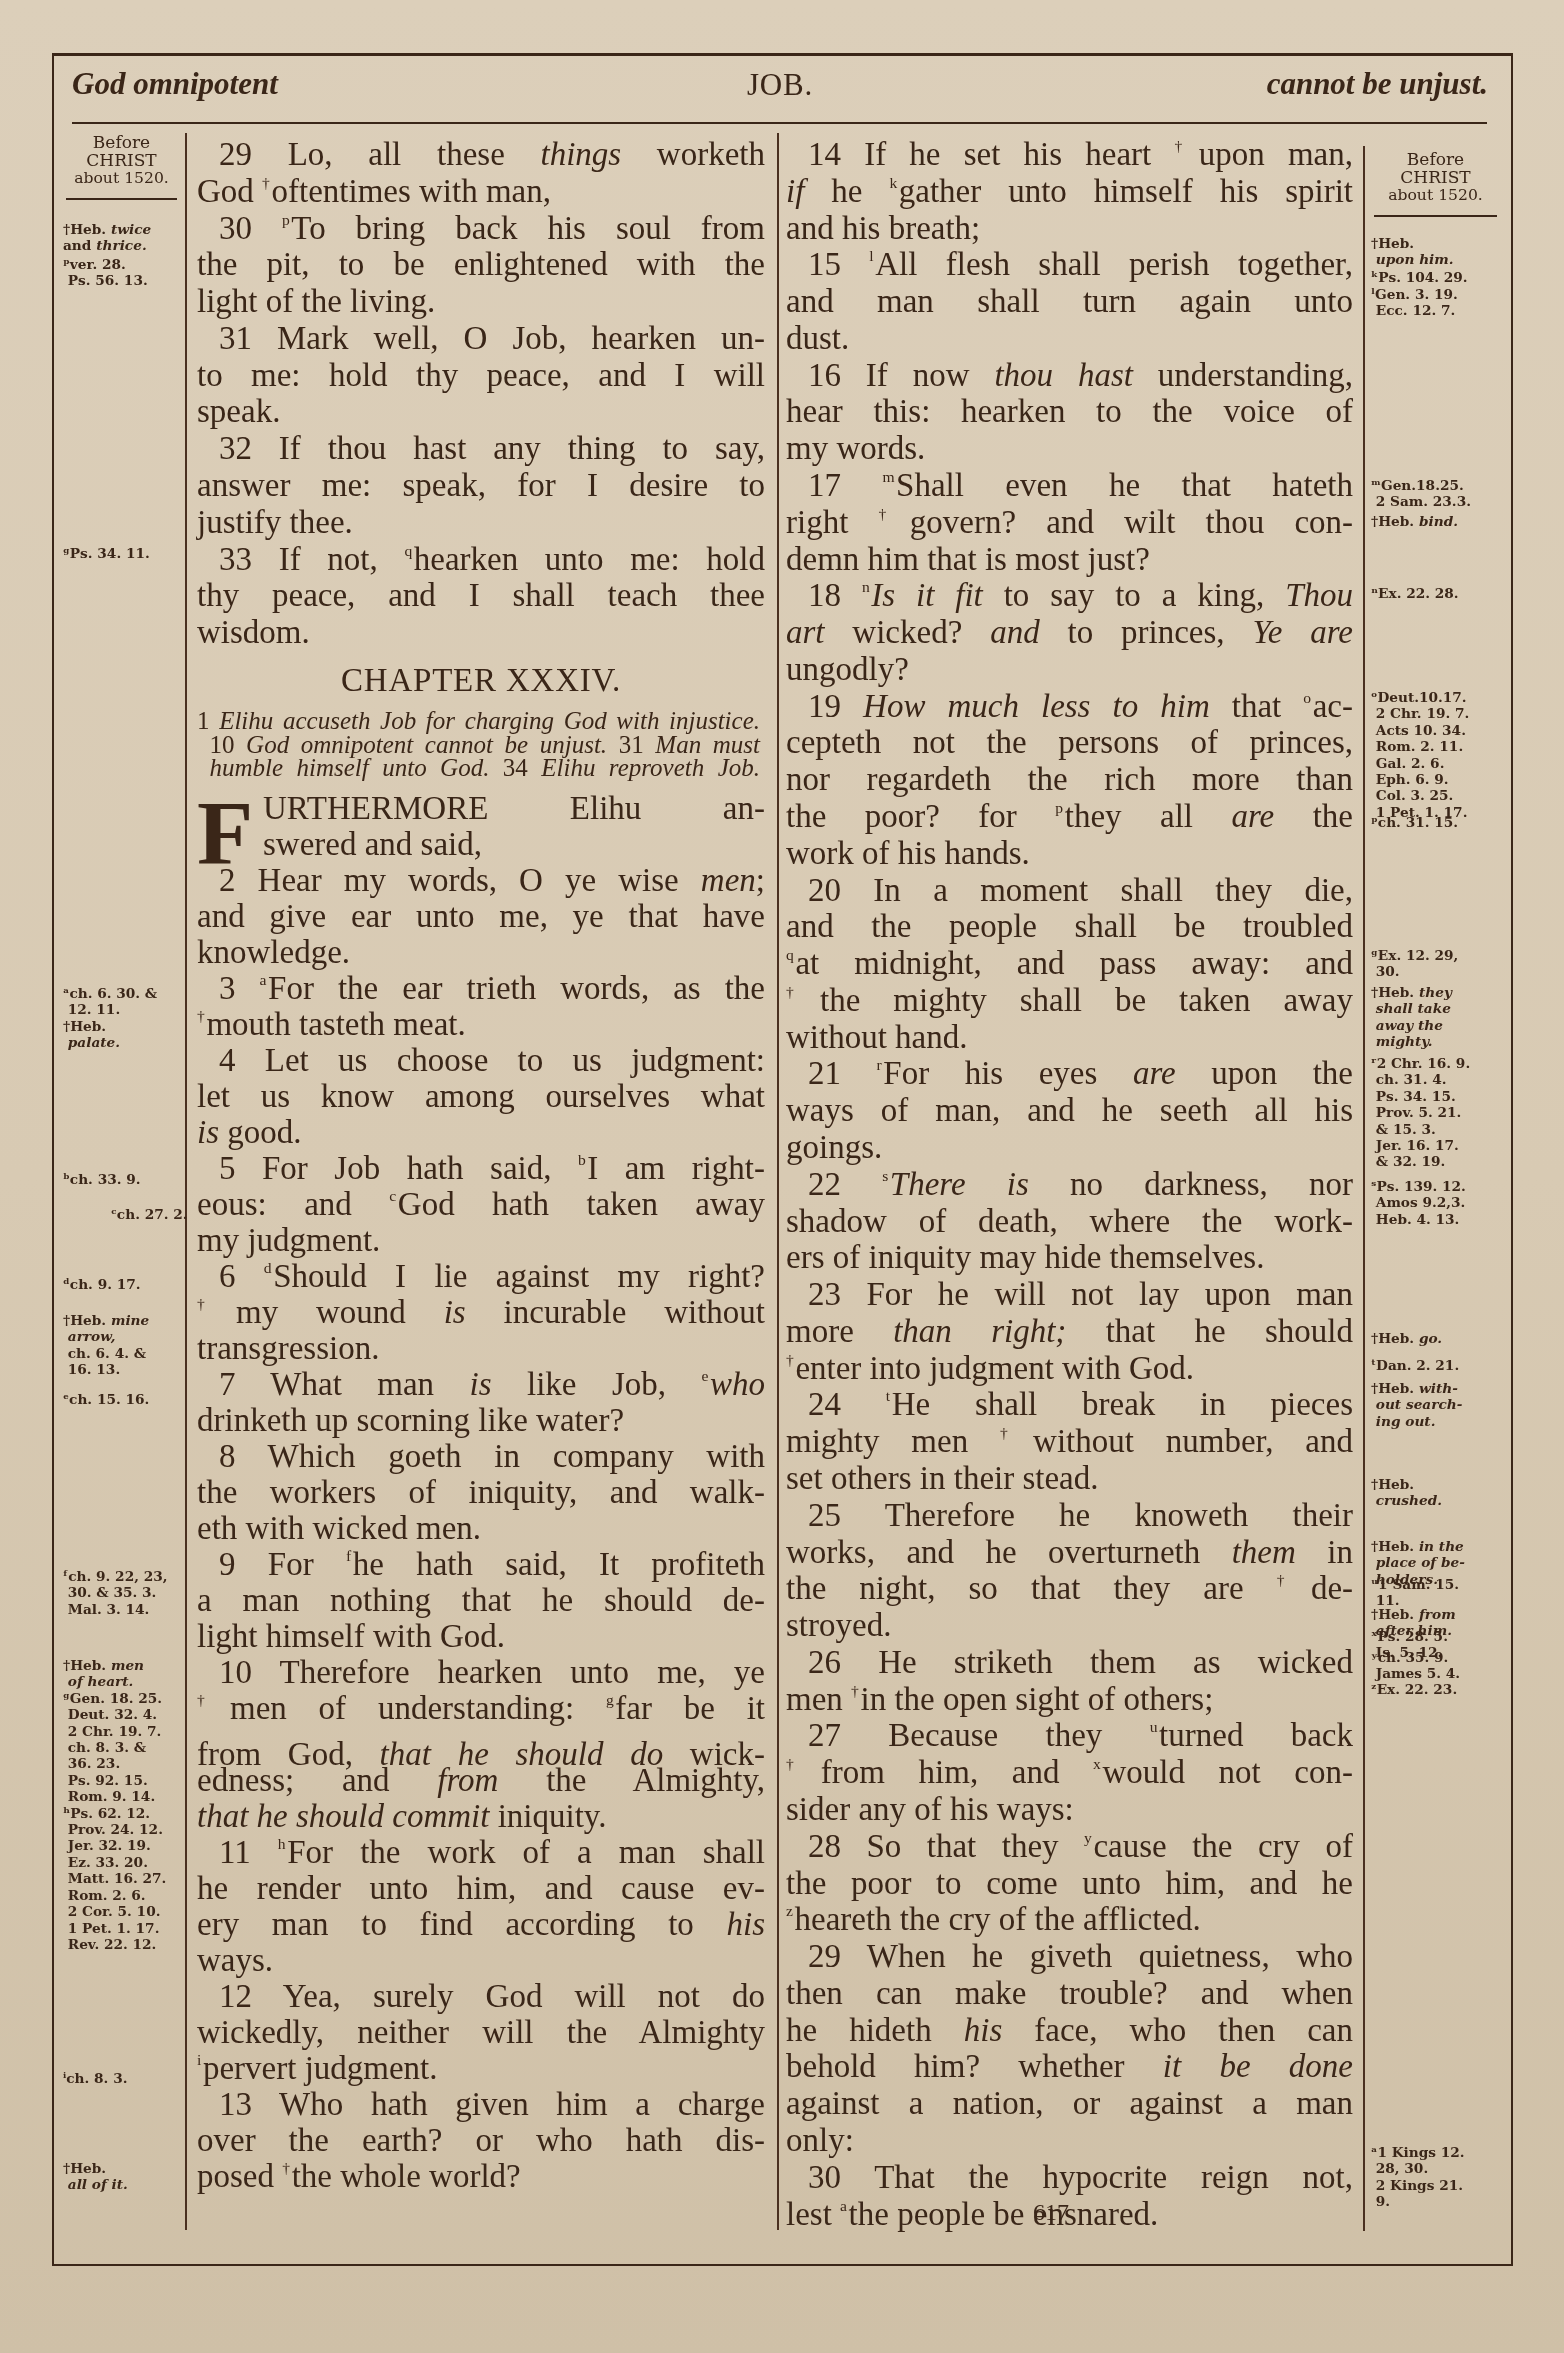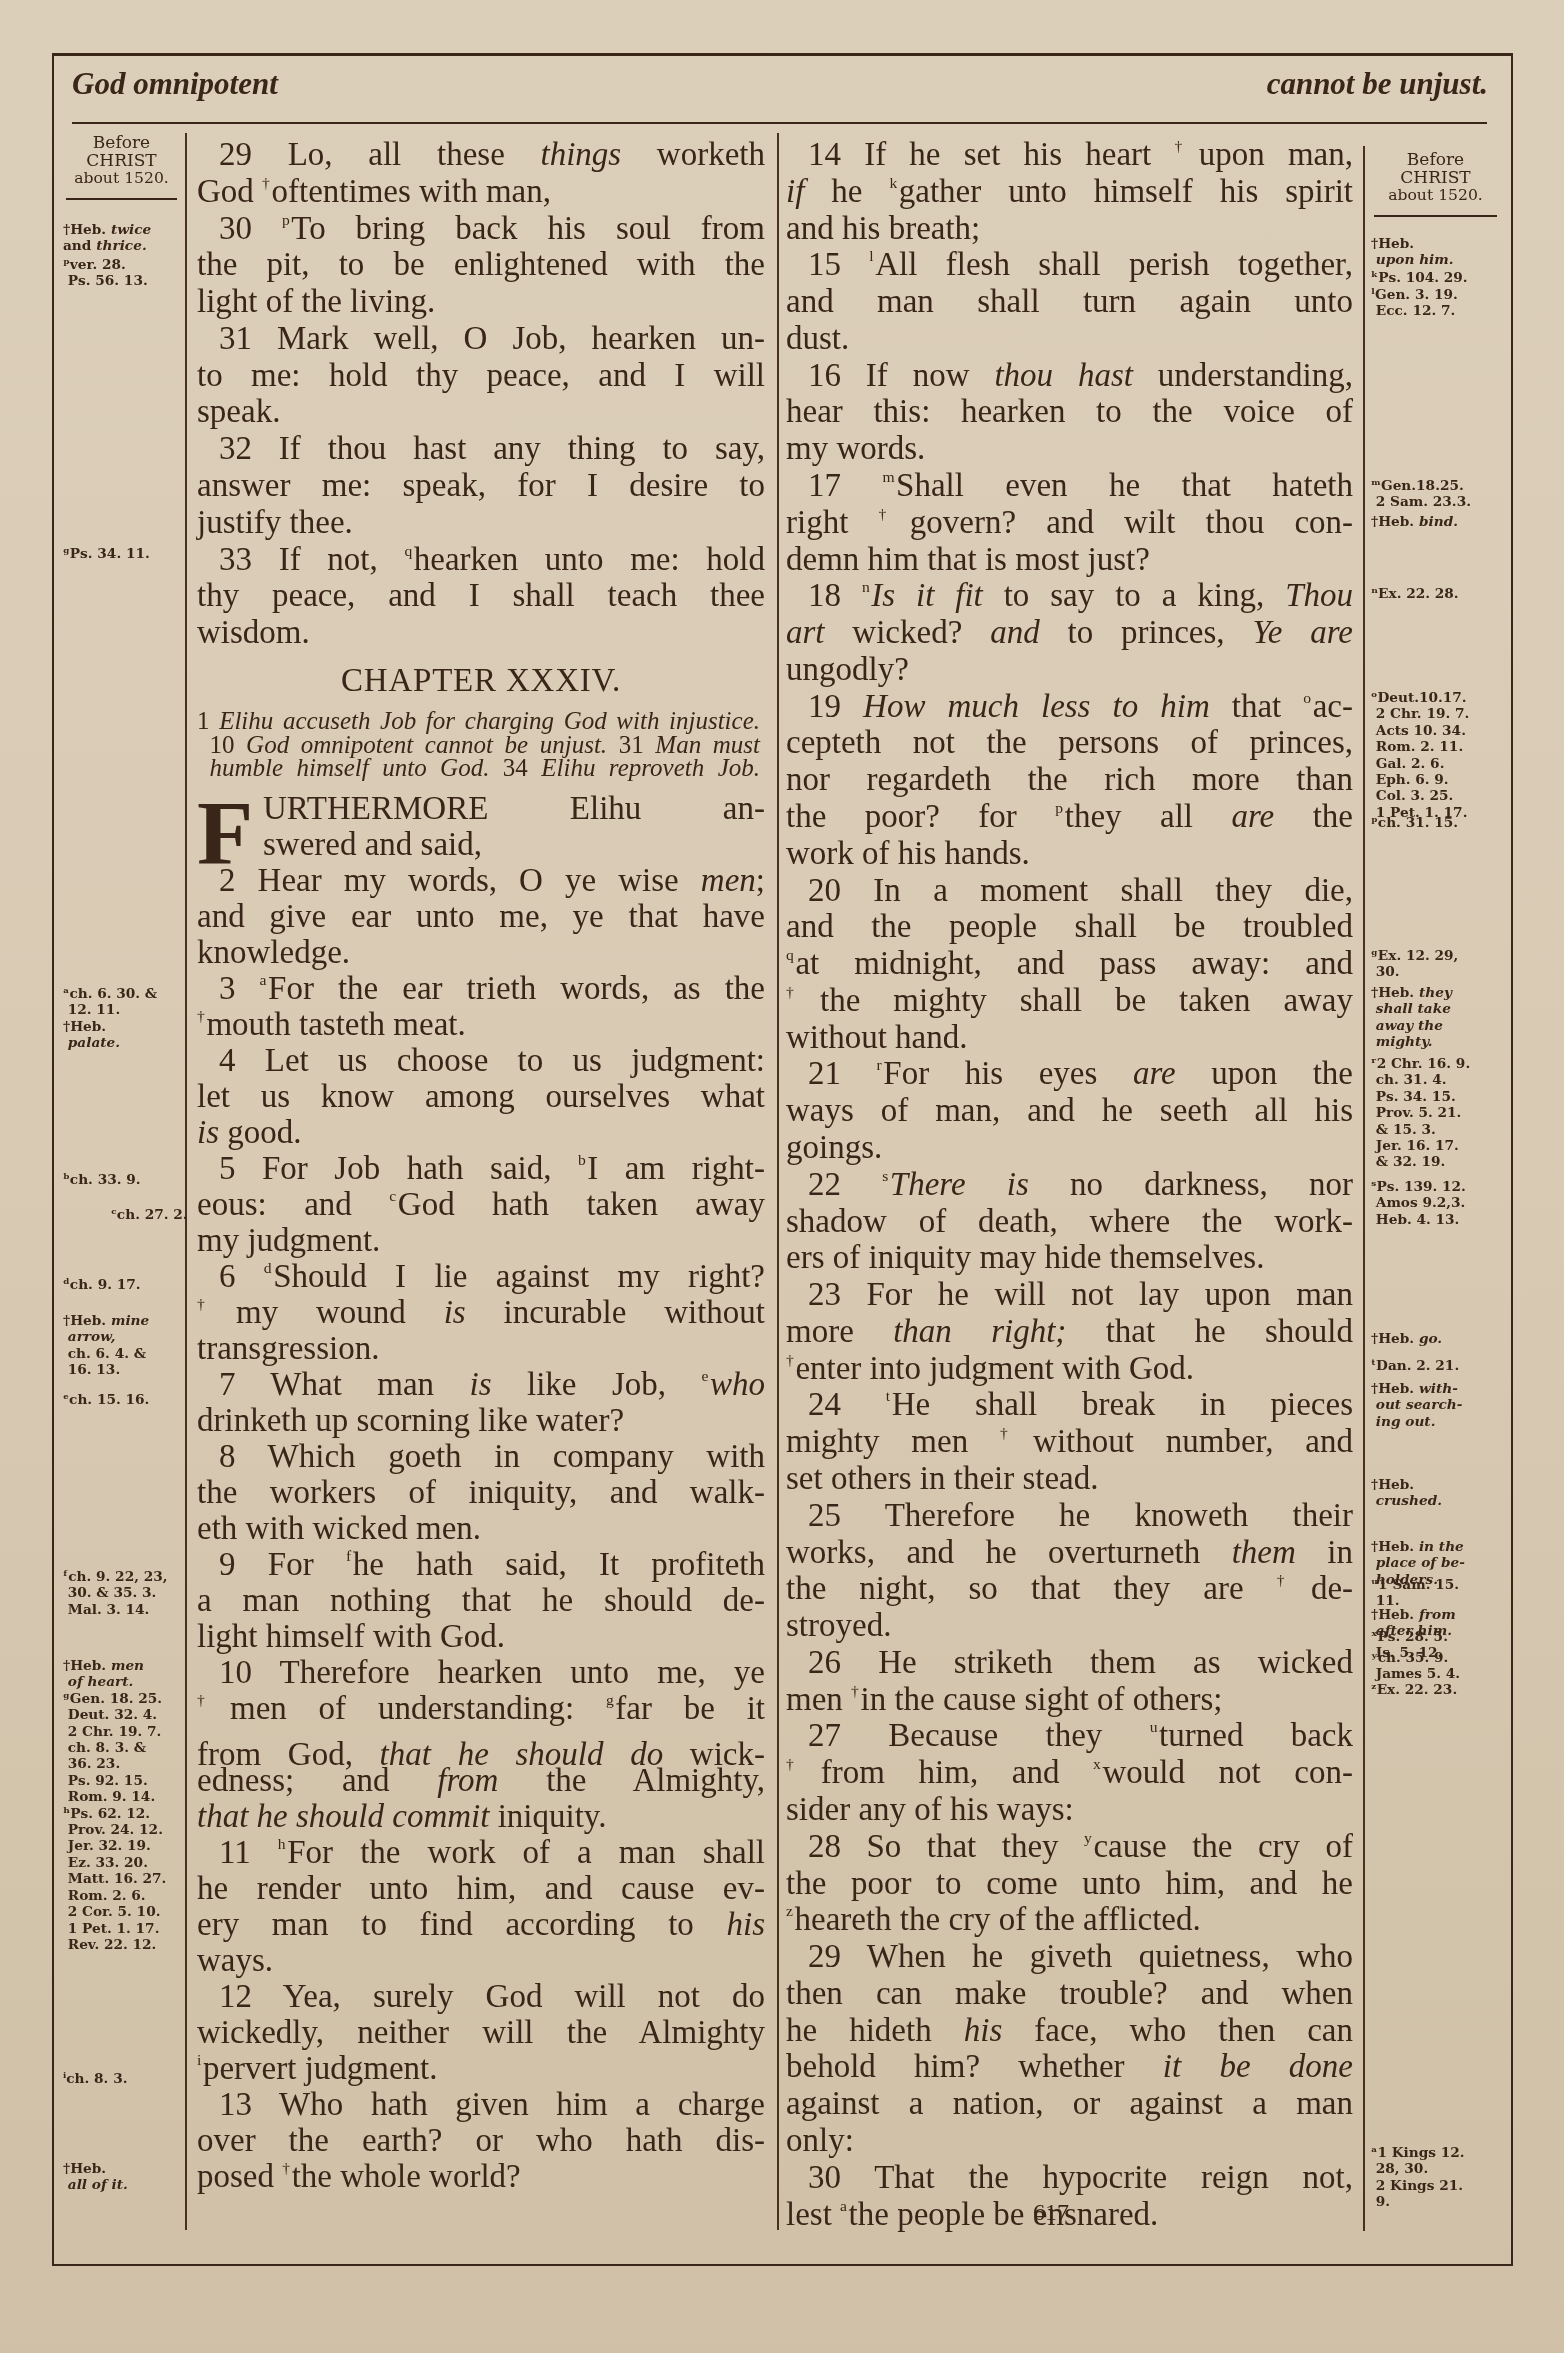--- a/index.html
+++ b/index.html
@@ -34,20 +34,21 @@
   .pagenum{position:absolute;font-family:"Liberation Serif",serif;font-size:24px;}
 </style>
 </head>
 <body>
 
 <div class="paper"></div>
 <div class="frame"></div>
 
 <div class="hdr">
   <span class="l">God omnipotent</span>
+  <span class="c">JOB.</span>
   <span class="r">cannot be unjust.</span>
 </div>
 <div class="hrule"></div>
 
 <div class="vrule" style="left:185px;top:133px;height:2097px;"></div>
 <div class="vrule" style="left:777px;top:133px;height:2097px;"></div>
 <div class="vrule" style="left:1363px;top:146px;height:2085px;"></div>
 
 <div class="margin" id="lm" style="left:63px;top:133px;width:117px;">
   <div class="bc">
@@ -207,21 +208,21 @@
     <div class="ln" style="top: 1177px; width: 100%;"><span>more </span><i>than right;</i><span> that he should</span></div>
     <div class="ln last" style="top: 1214px; width: 100%;"><sup>†</sup><span>enter into judgment with God.</span></div>
     <div class="ln ind" style="top: 1250px; width: 100%;"><span>24 </span><sup>t</sup><span>He shall break in pieces</span></div>
     <div class="ln" style="top: 1287px; width: 100%;"><span>mighty men </span><sup>†</sup><span>without number, and</span></div>
     <div class="ln last" style="top: 1324px; width: 100%;"><span>set others in their stead.</span></div>
     <div class="ln ind" style="top: 1361px; width: 100%;"><span>25 Therefore he knoweth their</span></div>
     <div class="ln" style="top: 1398px; width: 100%;"><span>works, and he overturneth </span><i>them</i><span> in</span></div>
     <div class="ln" style="top: 1434px; width: 100%;"><span>the night, so that they are </span><sup>†</sup><span>de-</span></div>
     <div class="ln last" style="top: 1471px; width: 100%;"><span>stroyed.</span></div>
     <div class="ln ind" style="top: 1508px; width: 100%;"><span>26 He striketh them as wicked</span></div>
-    <div class="ln last" style="top: 1545px; width: 100%;"><span>men </span><sup>†</sup><span>in the cause sight of others;</span></div>
+    <div class="ln last" style="top: 1545px; width: 100%;"><span>men </span><sup>†</sup><span>in the open sight of others;</span></div>
     <div class="ln ind" style="top: 1581px; width: 100%;"><span>27 Because they </span><sup>u</sup><span>turned back</span></div>
     <div class="ln" style="top: 1618px; width: 100%;"><sup>†</sup><span>from him, and </span><sup>x</sup><span>would not con-</span></div>
     <div class="ln last" style="top: 1655px; width: 100%;"><span>sider any of his ways:</span></div>
     <div class="ln ind" style="top: 1692px; width: 100%;"><span>28 So that they </span><sup>y</sup><span>cause the cry of</span></div>
     <div class="ln" style="top: 1729px; width: 100%;"><span>the poor to come unto him, and he</span></div>
     <div class="ln last" style="top: 1765px; width: 100%;"><sup>z</sup><span>heareth the cry of the afflicted.</span></div>
     <div class="ln ind" style="top: 1802px; width: 100%;"><span>29 When he giveth quietness, who</span></div>
     <div class="ln" style="top: 1839px; width: 100%;"><span>then can make trouble? and when</span></div>
     <div class="ln" style="top: 1876px; width: 100%;"><span>he hideth </span><i>his</i><span> face, who then can</span></div>
     <div class="ln" style="top: 1912px; width: 100%;"><span>behold him? whether </span><i>it be done</i></div>

